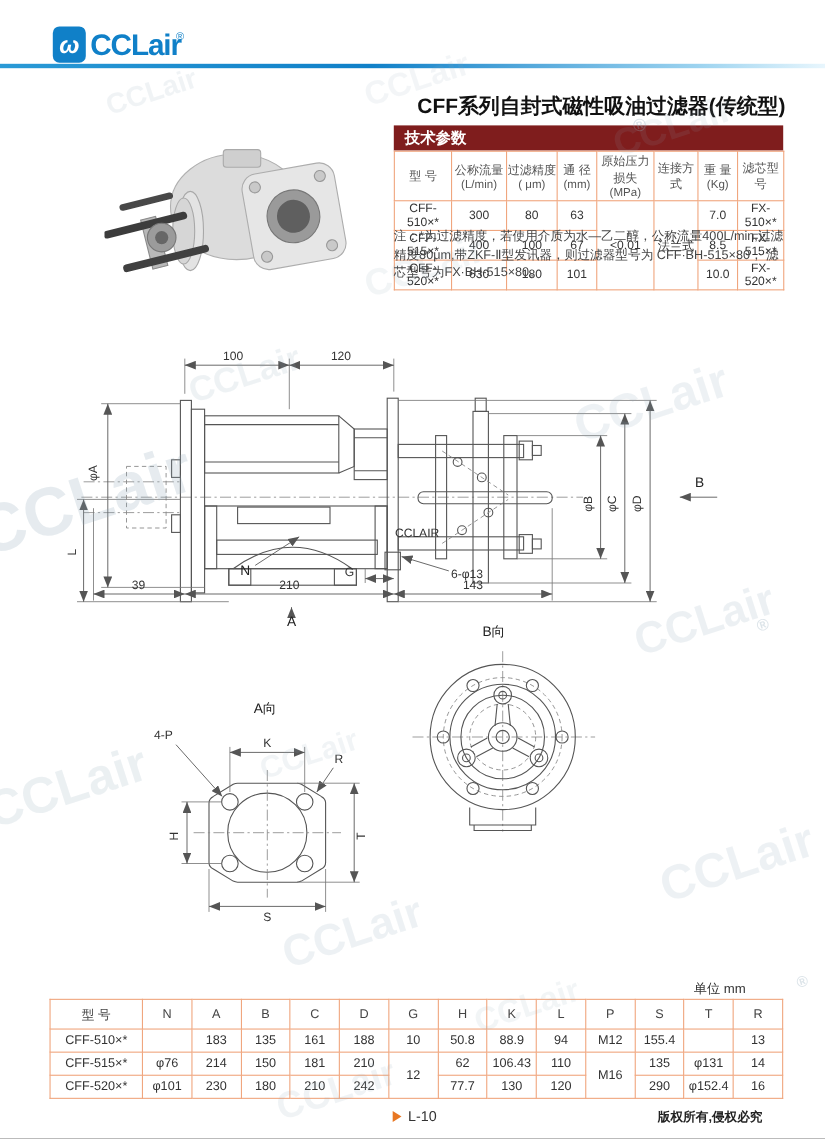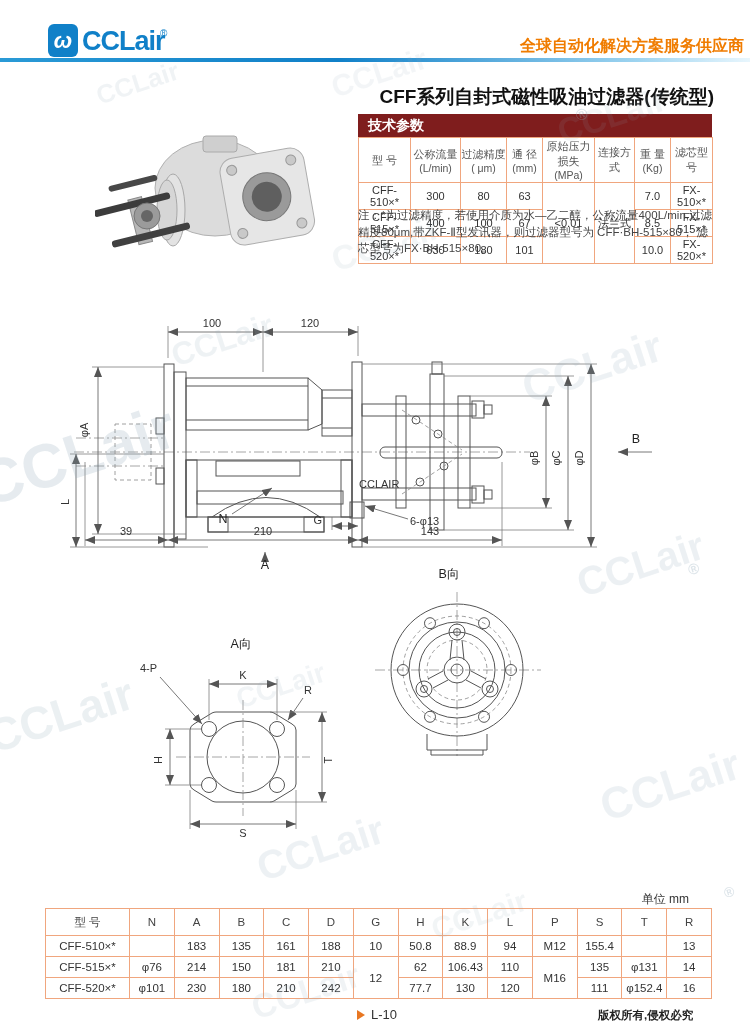--- a/index.html
+++ b/index.html
@@ -36,21 +36,21 @@
   .draw{position:absolute;}
   .ln{stroke:#555;stroke-width:1;fill:none;}
   .lnt{stroke:#777;stroke-width:.75;fill:none;}
   .cdash{stroke:#888;stroke-width:.75;fill:none;stroke-dasharray:10 3 2 3;}
   .dsh{stroke:#888;stroke-width:.8;fill:none;stroke-dasharray:4 3;}
   .dim{stroke:#555;stroke-width:.8;fill:none;marker-start:url(#arS);marker-end:url(#arE);}
   .ldr{stroke:#555;stroke-width:.8;fill:none;marker-end:url(#arE);}
   text.dt{font-family:"Liberation Sans",sans-serif;font-size:11px;fill:#333;}
   text.dtt{font-family:"Liberation Sans",sans-serif;font-size:12.5px;fill:#222;}
   
-  .unit-label{position:absolute;right:61px;top:891px;font-size:12px;color:#333;}
+  .unit-label{position:absolute;right:72px;top:891px;font-size:12px;color:#333;}
   #dim-wrap{position:absolute;left:45px;top:908px;width:667px;}
   #dim-table{width:667px;font-size:11.5px;}
   #dim-table th,#dim-table td{border:1px solid #f0a67e;text-align:center;padding:1px 0;}
   #dim-table th{font-weight:normal;color:#444;height:24px;}
   #dim-table td{height:18px;}
   
   .page-num{position:absolute;left:357px;top:1007px;display:flex;align-items:center;font-size:13px;color:#333;}
   .tri{width:0;height:0;border-left:8px solid #e87722;border-top:5px solid transparent;
        border-bottom:5px solid transparent;margin-right:6px;}
   .copyright{position:absolute;left:598px;top:1008px;font-size:11.5px;font-weight:bold;color:#222;}
@@ -78,21 +78,20 @@
       <pattern id="msh" width="9" height="9" patternUnits="userSpaceOnUse">
         <rect width="9" height="9" fill="#fff"></rect>
         <path d="M0,9 L9,0 M0,0 L9,9" stroke="#888" stroke-width="1" fill="none"></path>
       </pattern>
     </defs>
   </svg>
 
   <div class="logo-box">ω</div>
   <div class="logo-text">CCLair</div>
   <div class="logo-reg">®</div>
-  <div class="tagline">全球自动化解决方案服务供应商</div>
   <div class="hdr-line"></div>
 
   <div class="page-title">CFF系列自封式磁性吸油过滤器(传统型)</div>
 
   <svg class="draw" style="left:95px;top:118px" width="235" height="145" viewBox="0 0 235 145">
     <ellipse cx="120" cy="70" rx="60" ry="48" fill="#dcdcdc" stroke="#b0b0b0"></ellipse>
     <rect x="108" y="18" width="34" height="16" rx="3" fill="#cfcfcf" stroke="#aaa"></rect>
     <g transform="rotate(-10 170 80)">
       <rect x="130" y="35" width="85" height="88" rx="14" fill="#e6e6e6" stroke="#adadad"></rect>
       <circle cx="172" cy="79" r="24" fill="#9a9a9a" stroke="#777"></circle>
@@ -432,21 +431,21 @@
           <tr>
             <td>CFF-520×*</td>
             <td>φ101</td>
             <td>230</td>
             <td>180</td>
             <td>210</td>
             <td>242</td>
             <td>77.7</td>
             <td>130</td>
             <td>120</td>
-            <td>111</td>
+            <td>290</td>
             <td>φ152.4</td>
             <td>16</td>
           </tr>
         </tbody>
     </table>
   </div>
 
   <div class="page-num">
     <span class="tri"></span>
     <span>L-10</span>

